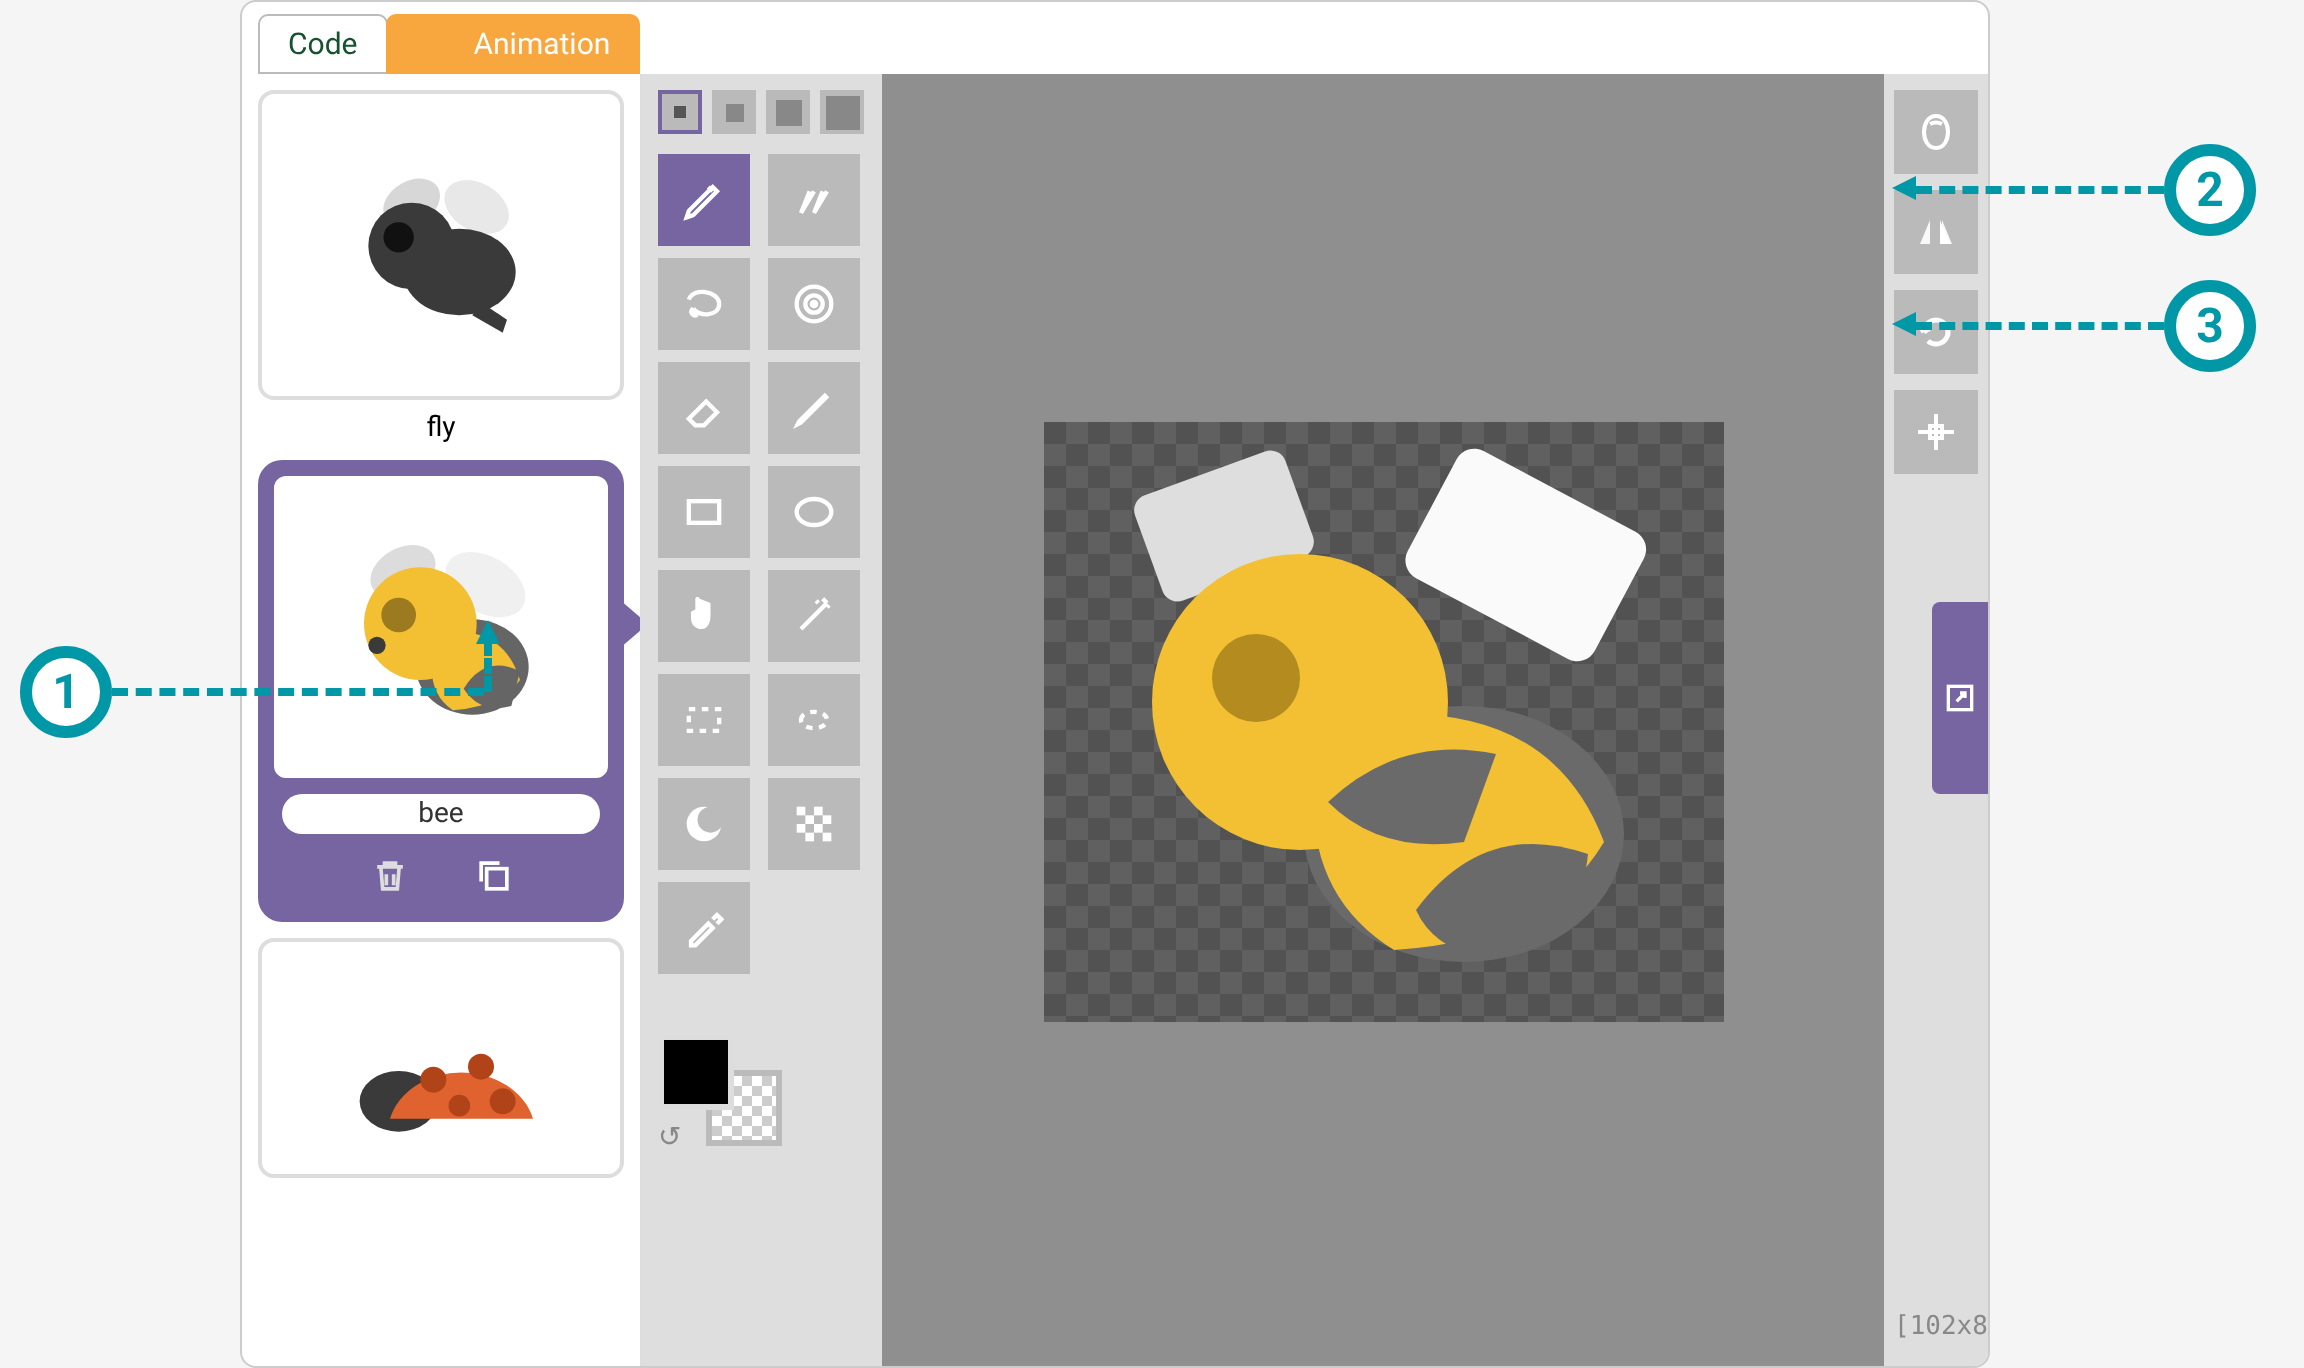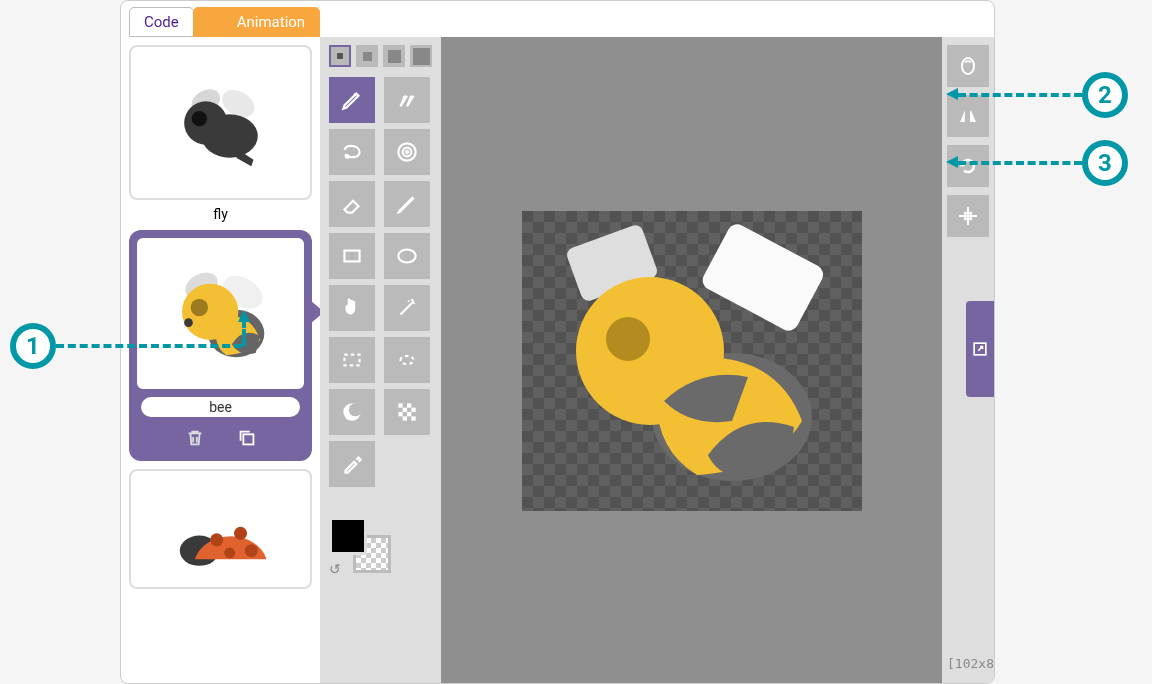--- a/index.html
+++ b/index.html
@@ -23,21 +23,21 @@
       overflow: hidden;
     }
 
     
     .tabs { display: flex; padding: 6px 8px 0 8px; }
     .tab {
       padding: 5px 14px;
       font-size: 15px;
       border: 1px solid #bbb;
       background: #fff;
-      color: #4c1d95;
+      color: #14532d;
       border-radius: 5px 5px 0 0;
       cursor: pointer;
     }
     .tab.active {
       background: #f8a73e;
       border-color: #f8a73e;
       color: #fff;
     }
     .tab + .tab { margin-left: -1px; padding-left: 43px; }
 

